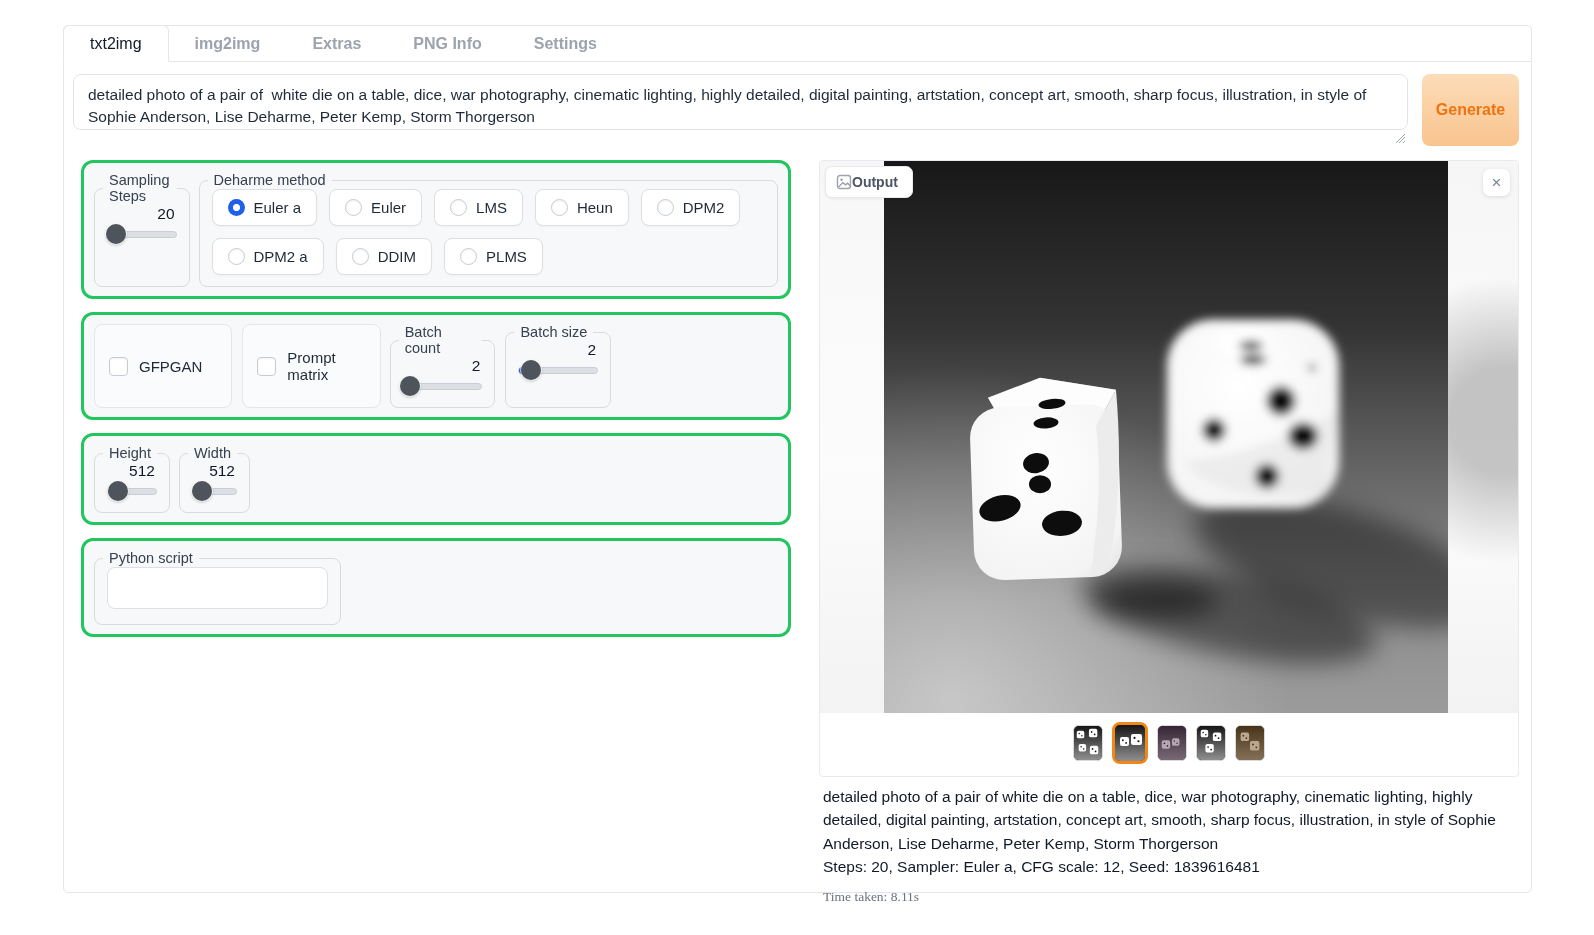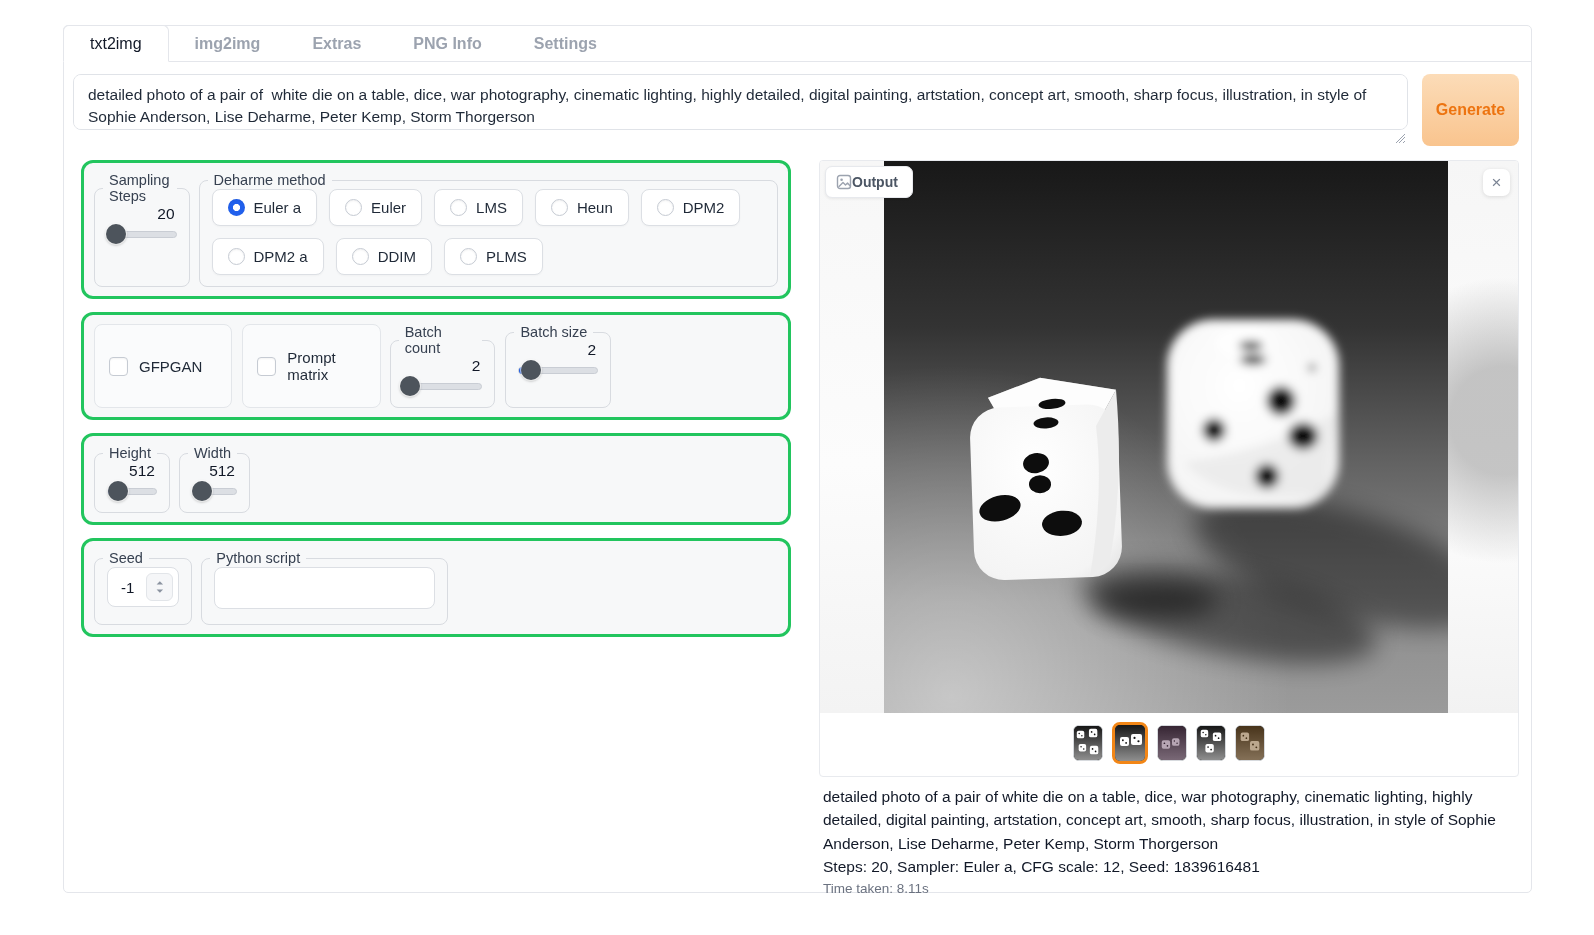--- a/index.html
+++ b/index.html
@@ -99,21 +99,21 @@
   .main-image { width:564px; flex:none; }
   .main-image svg { display:block; }
   .thumbs { display:flex; justify-content:center; align-items:center; gap:9px; padding:9px 0 12px; }
   .thumb { width:30px; height:36px; border-radius:6px; overflow:hidden; cursor:pointer;
     border:1px solid #d7dade; background:#222; }
   .thumb svg { display:block; width:100%; height:100%; }
   .thumb.selected { border:3px solid #f28616; width:36px; height:42px; border-radius:8px; }
 
   .caption { padding:8px 4px 0; }
   .caption p { margin:0; font-size:15.5px; line-height:1.5; color:#111827; }
-  .caption .time { font-size:13.5px; color:#6b7280; margin-top:1px; }
+  .caption .time { font-size:13.5px; color:#6b7280; margin-top:9px;font-family:Liberation Serif, serif; }
 </style>
 </head>
 <body>
 
 <div class="page">
   <div class="app-card">
 
     <div class="tabbar">
       <div class="tab active">txt2img</div>
       <div class="tab">img2img</div>
@@ -239,30 +239,20 @@
               <div class="slider" style="--pct: 23%;">
                 <div class="slider-track">
                     <div class="slider-fill"></div>
                   </div>
                 <div class="slider-thumb"></div>
               </div>
             </fieldset>
           </div>
 
           <div class="group">
-            <fieldset>
-              <legend>Seed</legend>
-              <div class="number-input">
-                <span>-1</span>
-                <span class="spinner">
-                    <span>⏶</span>
-                    <span>⏷</span>
-                  </span>
-              </div>
-            </fieldset>
             <fieldset>
               <legend>Python script</legend>
               <div class="script-wrap">
                 <textarea class="script-input" spellcheck="false" style=""></textarea>
                 
               </div>
             </fieldset>
           </div>
 
         </div>

